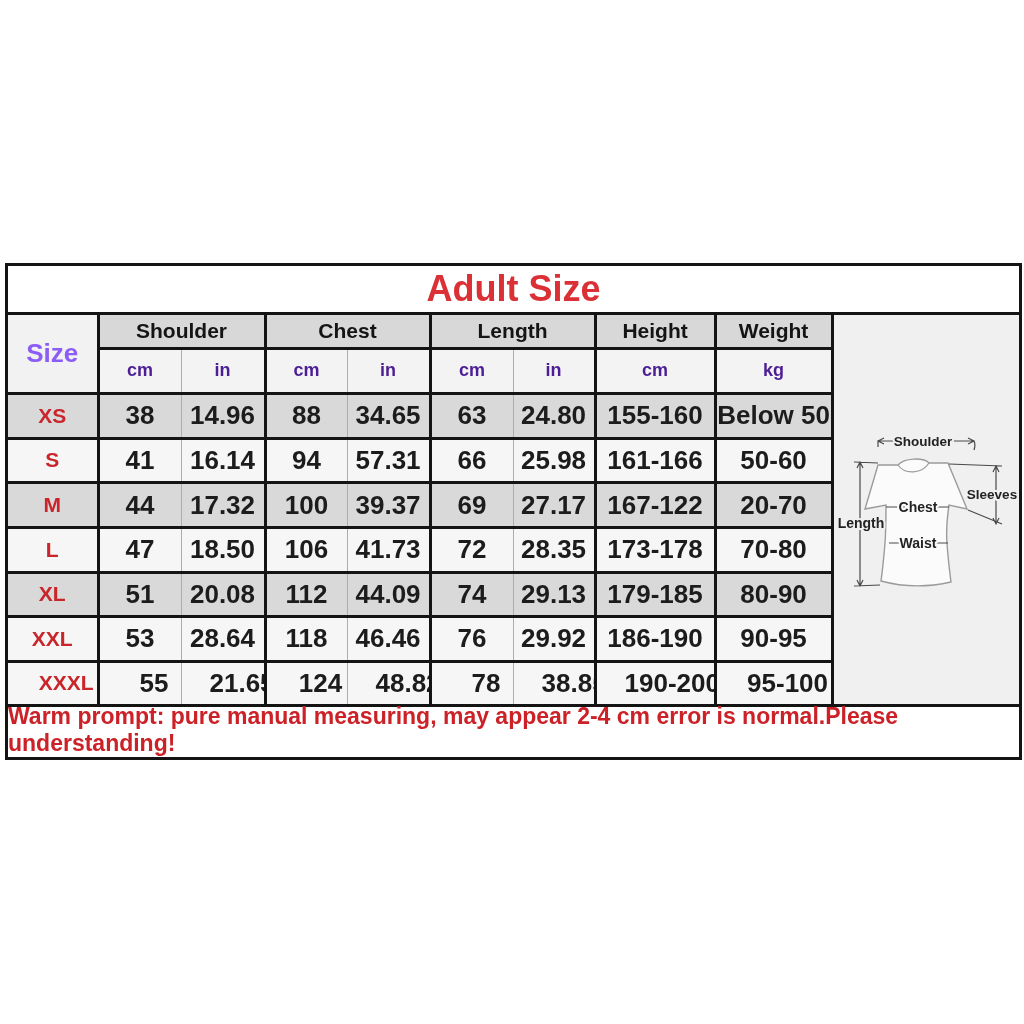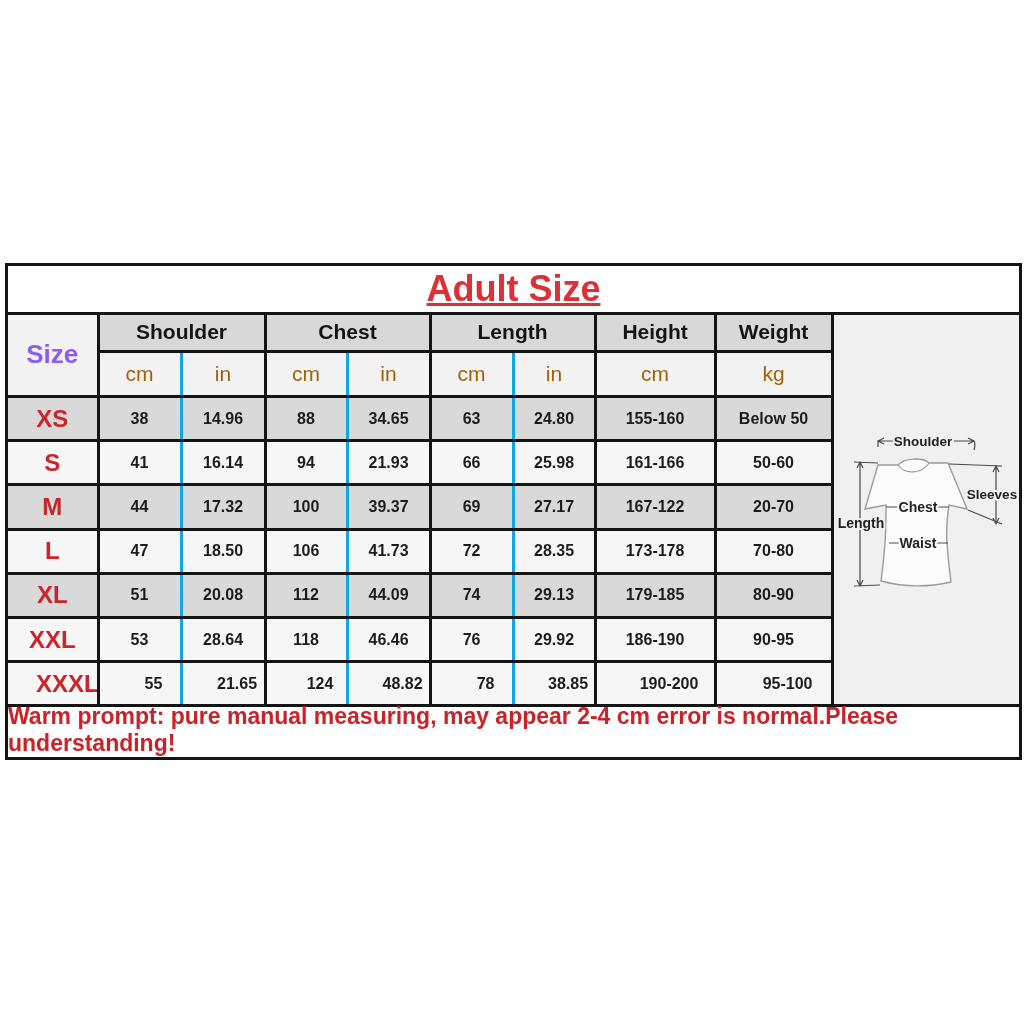--- a/index.html
+++ b/index.html
@@ -10,45 +10,45 @@
   }
   .board{
     position:absolute;left:5px;top:263px;width:1017px;height:497px;
     border:3px solid #141414;box-sizing:border-box;background:#ffffff;
   }
   .title-row{
     height:46px;border-bottom:3px solid #141414;
     display:flex;align-items:center;justify-content:center;background:#ffffff;
   }
   .title-row .title{
-    font-size:36px;font-weight:bold;color:#da3036;line-height:1;text-decoration:underline;
+    font-size:36px;font-weight:bold;color:#da3036;line-height:1;
   }
   .content-row{display:flex;height:389px;}
   table.size-table{
     border-collapse:collapse;table-layout:fixed;
     width:824px;height:389px;flex:0 0 824px;
   }
   .size-table th,.size-table td{
     border:3px solid #141414;text-align:center;vertical-align:middle;
     padding:0;overflow:hidden;white-space:nowrap;
   }
   
   .size-table tr:first-child th{border-top:0;}
   .size-table .first-col{border-left:0;}
   .size-table tr:last-child td{border-bottom:0;padding-left:28px;}
   
-  .size-table .thin-l{border-left:3px solid #0ea5e9;}
+  .size-table .thin-l{border-left:1px solid #0ea5e9;}
   .size-table .thin-r{border-right:1px solid #adadad;}
   th.corner{background:#f2f2f2;font-size:26px;font-weight:bold;color:#8b5cf6;margin-top:17px;}
   th.group{background:#d8d8d8;font-size:21px;font-weight:bold;color:#141414;}
-  th.unit{background:#f3f3f3;font-size:21px;font-weight:normal;color:#a16207;height:42px;}
+  th.unit{background:#f3f3f3;font-size:18px;font-weight:bold;color:#4c1d95;height:42px;}
   tr.dark td{background:#d9d9d9;}
   tr.light td{background:#f6f6f6;}
-  td.size-label{font-size:24px;font-weight:bold;color:#c9252b;}
-  td.val{font-size:16px;font-weight:bold;color:#1c1c1c;}
+  td.size-label{font-size:21px;font-weight:bold;color:#c9252b;}
+  td.val{font-size:26px;font-weight:bold;color:#1c1c1c;}
   .diagram-panel{flex:1;background:#f0f0f0;position:relative;}
   svg.tee{position:absolute;left:0;top:104px;width:190px;height:200px;}
   svg.tee text{
     font-family:"Liberation Sans",sans-serif;font-weight:bold;fill:#222222;
     text-anchor:middle;paint-order:stroke;stroke-linejoin:round;
   }
   svg.tee text.on-panel{stroke:#f0f0f0;stroke-width:4px;}
   svg.tee text.on-shirt{stroke:#fbfbfb;stroke-width:4px;}
   .warning-row{
     height:49px;box-sizing:border-box;border-top:3px solid #141414;
@@ -108,21 +108,21 @@
         <td class="val thin-r">63</td>
         <td class="val thin-l">24.80</td>
         <td class="val">155-160</td>
         <td class="val">Below 50</td>
       </tr>
       <tr class="light">
         <td class="size-label first-col">S</td>
         <td class="val thin-r">41</td>
         <td class="val thin-l">16.14</td>
         <td class="val thin-r">94</td>
-        <td class="val thin-l">21.93</td>
+        <td class="val thin-l">57.31</td>
         <td class="val thin-r">66</td>
         <td class="val thin-l">25.98</td>
         <td class="val">161-166</td>
         <td class="val">50-60</td>
       </tr>
       <tr class="dark">
         <td class="size-label first-col">M</td>
         <td class="val thin-r">44</td>
         <td class="val thin-l">17.32</td>
         <td class="val thin-r">100</td>

